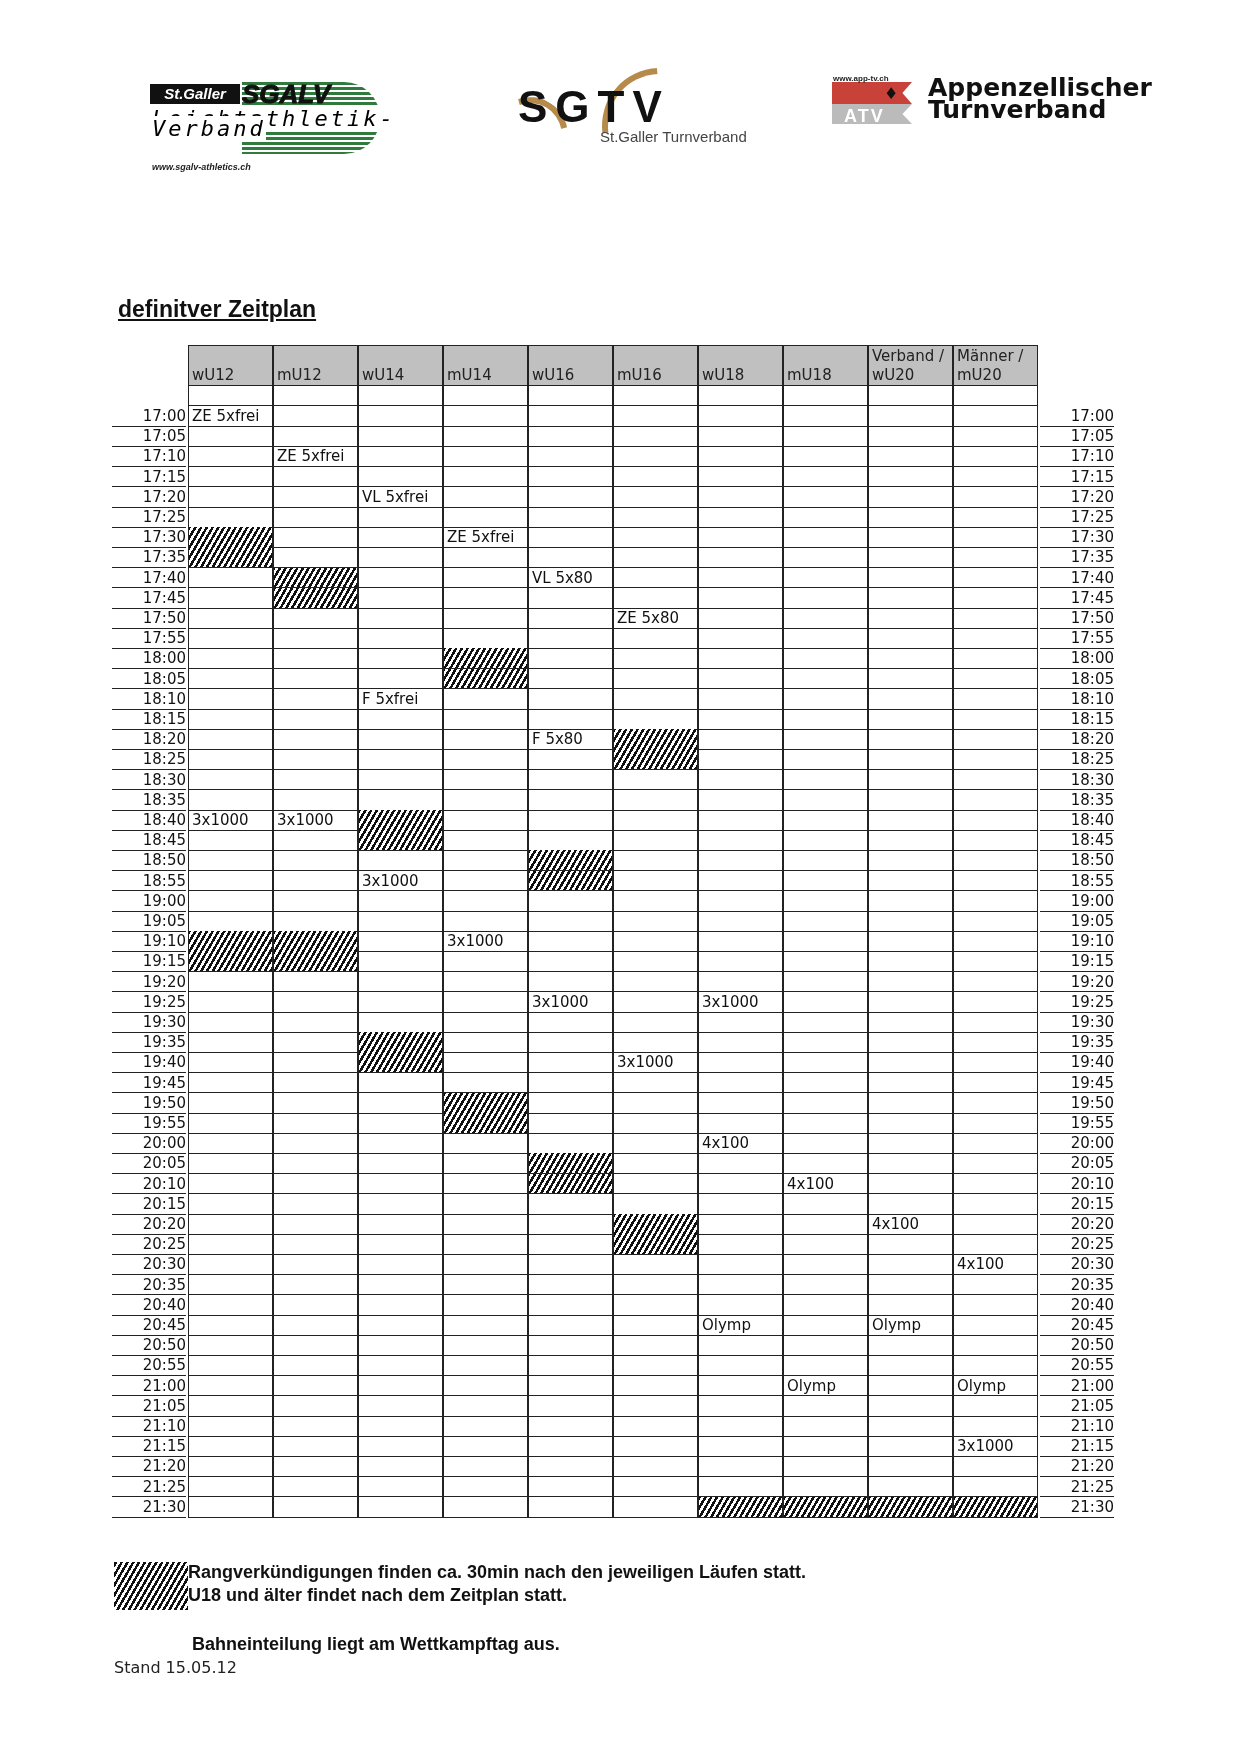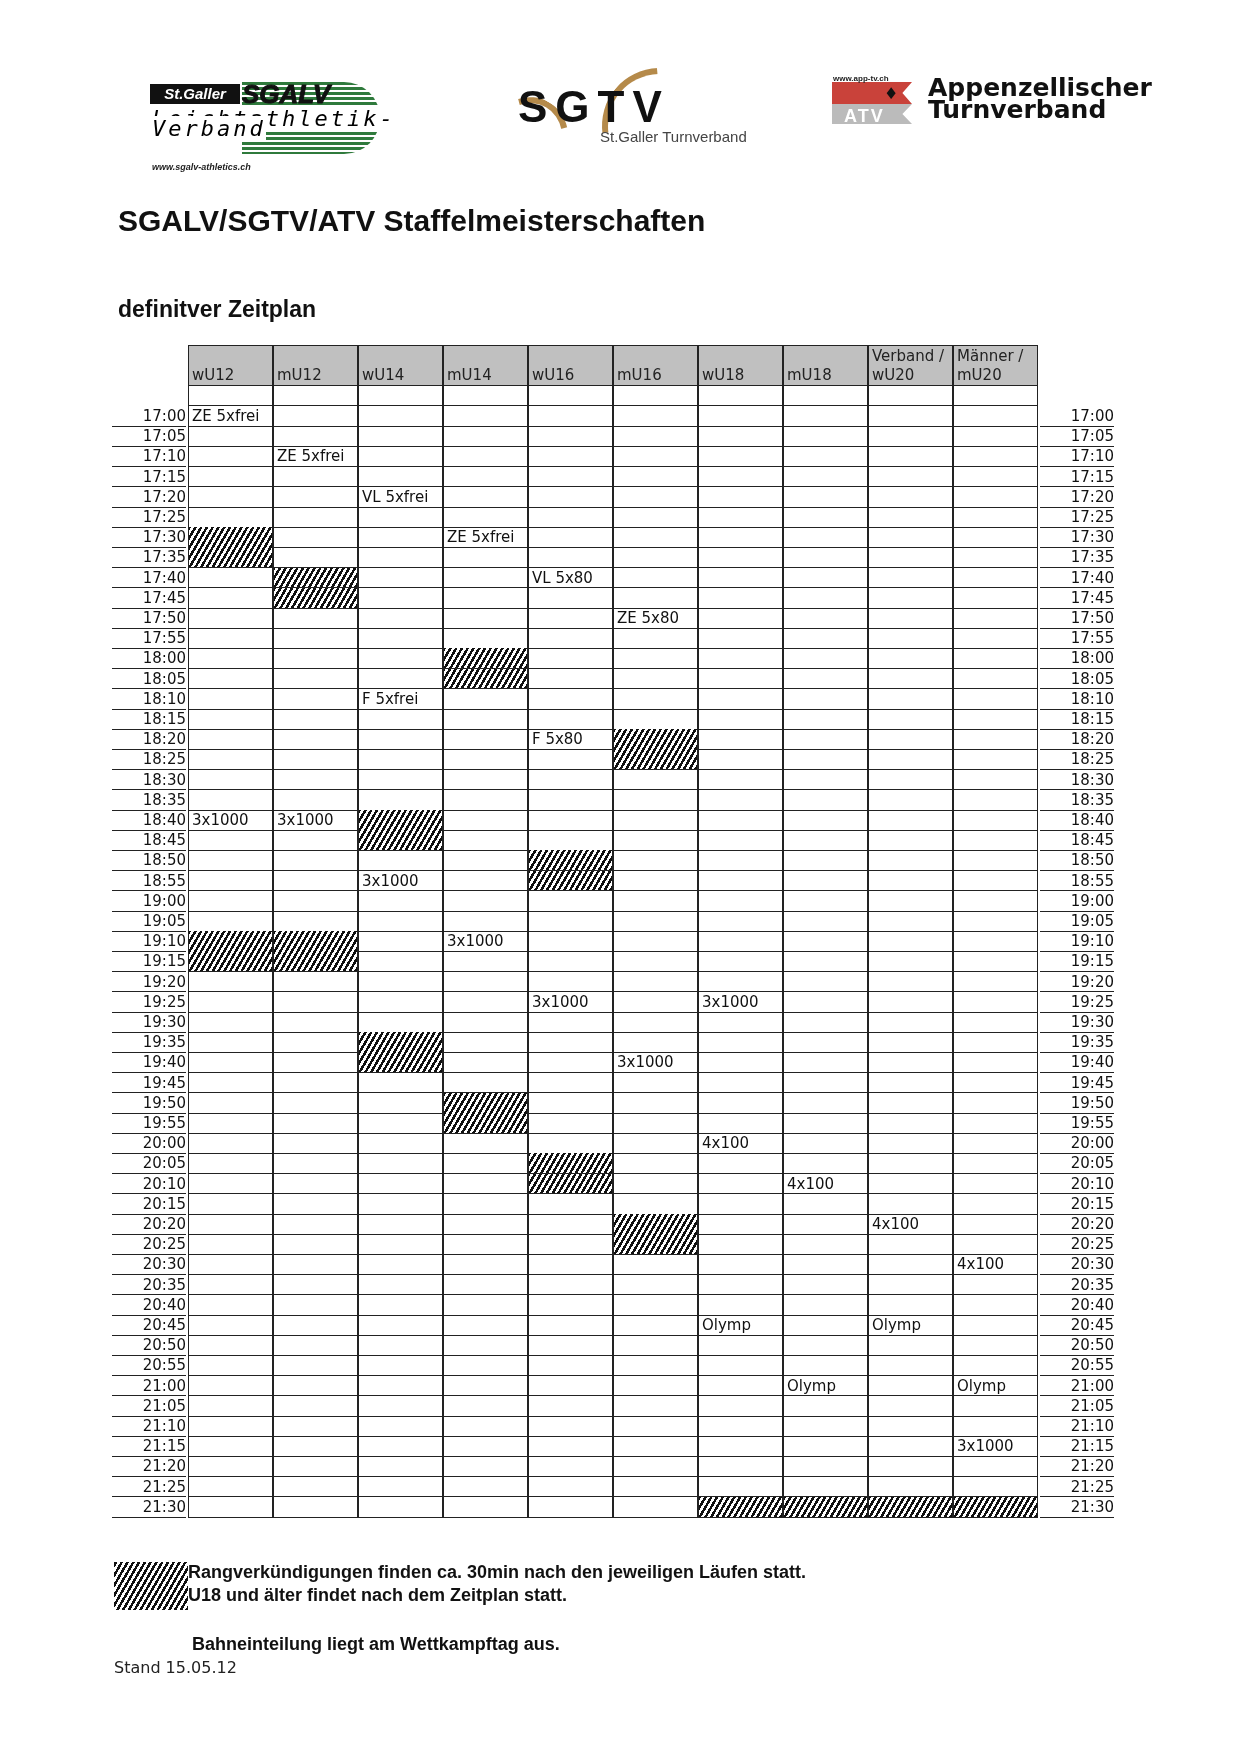--- a/index.html
+++ b/index.html
@@ -21,21 +21,21 @@
   .logo3{left:832px;top:76px;width:300px;height:52px;}
   .l3-flag{position:absolute;left:0;top:0;width:88px;height:48px;}
   .l3-red{position:absolute;left:0;top:6px;width:80px;height:22px;background:#c9423a;clip-path:polygon(0 0,100% 0,88% 50%,100% 100%,0 100%);}
   .l3-grey{position:absolute;left:0;top:28px;width:80px;height:20px;background:#bbb;clip-path:polygon(0 0,100% 0,88% 50%,100% 100%,0 100%);}
   .l3-atv{position:absolute;left:12px;top:30px;font:bold 18px "Liberation Sans",sans-serif;color:#fff;letter-spacing:2px;}
   .l3-url{position:absolute;left:1px;top:-2px;font:bold 8px "Liberation Sans",sans-serif;color:#222;}
   .l3-bear{position:absolute;left:52px;top:8px;font-size:16px;color:#111;}
   .l3-t{position:absolute;left:96px;font:bold 25px "DejaVu Sans",sans-serif;color:#111;line-height:24px;}
   
   .title{left:118px;top:202px;font:bold 30px "Liberation Sans",sans-serif;line-height:37px;color:#111;}
-  .subtitle{left:118px;top:296px;font:bold 23px "Liberation Sans",sans-serif;color:#111;}
+  .subtitle{left:118px;top:296px;font:bold 23px "Liberation Sans",sans-serif;text-decoration:underline;color:#111;}
   
   .grid{left:188px;top:345px;}
   .hdr{position:absolute;top:0;height:41px;width:85px;background:#c0c0c0;border:1px solid #222;box-sizing:border-box;font:15px "DejaVu Sans",sans-serif;color:#222;padding:0 3px;display:flex;align-items:flex-end;line-height:19px;}
   .cell{position:absolute;width:85px;box-sizing:border-box;border:1px solid #222;border-top:none;font:15px "DejaVu Sans",sans-serif;color:#111;padding:0 3px;white-space:nowrap;overflow:hidden;line-height:20px;}
   .hatch{background:repeating-linear-gradient(-60deg,#111 0 2.5px,#fff 2.5px 5px);}
   .tl{position:absolute;width:74px;text-align:right;font:15px "DejaVu Sans",sans-serif;color:#111;border-bottom:1.5px solid #222;box-sizing:border-box;line-height:20px;}
   .legend-hatch{left:114px;top:1562px;width:74px;height:48px;}
   .note{font:bold 18px "Liberation Sans",sans-serif;color:#111;line-height:23px;}
   .stand{left:114px;top:1658px;font:16px "DejaVu Sans",sans-serif;color:#222;}
 </style>
@@ -65,21 +65,20 @@
     <div class="l3-grey"></div>
     <div class="l3-url">www.app-tv.ch</div>
     <div class="l3-atv">ATV</div>
     <div class="l3-bear">♦</div>
   </div>
   <div class="l3-t" style="top:0;">Appenzellischer</div>
   <div class="l3-t" style="top:22px;">Turnverband</div>
 </div>
 
 <div class="abs title">
-  <div>SGALV/SGTV/ATV Staffelmeisterschaften</div>
 </div>
 <div class="abs subtitle">definitver Zeitplan</div>
 
 <div class="abs grid" id="grid">
     <div class="hdr" style="left: 0px;">
       <div>
         <div></div>
         <div>wU12</div>
       </div>
     </div>

